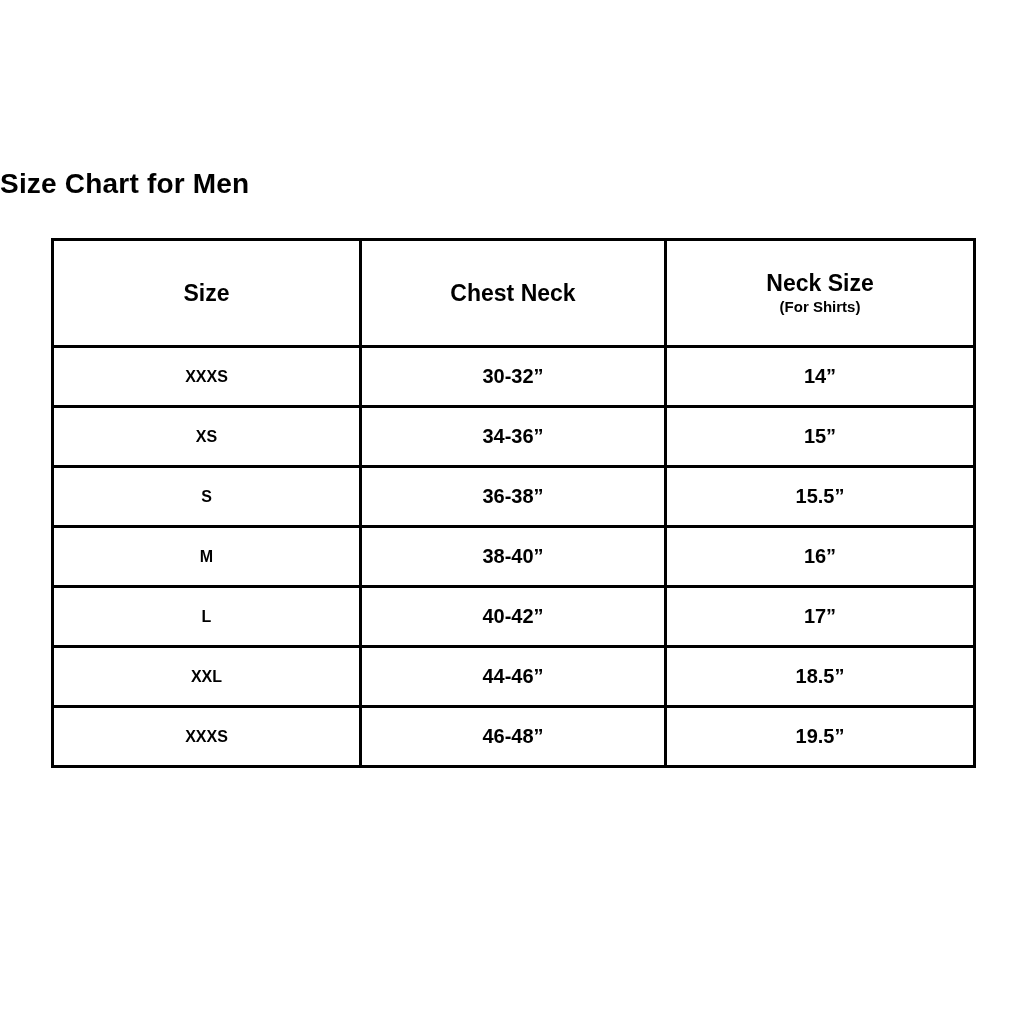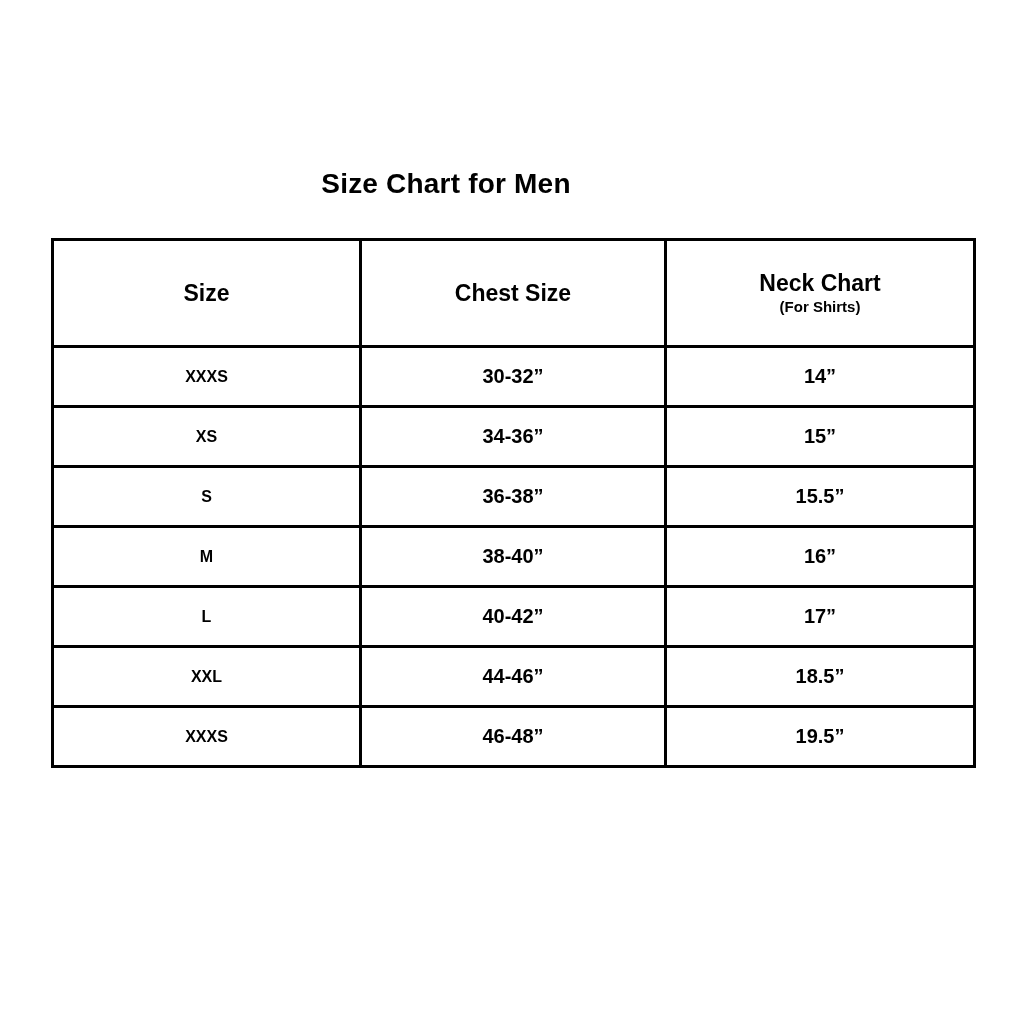--- a/index.html
+++ b/index.html
@@ -18,26 +18,24 @@
     position: relative;
     width: 1024px;
     height: 1024px;
     box-sizing: border-box;
   }
   .title {
     position: absolute;
     top: 168px;
     left: 0;
     width: 856px;
-    text-align: center;
     font-size: 28px;
     font-weight: bold;
     letter-spacing: 0.2px;
     color: #000;
-    padding-left: 18px;
   }
   .table-wrap {
     position: absolute;
     top: 238px;
     left: 51px;
     width: 922px;
   }
   table.size-table {
     border-collapse: collapse;
     width: 922px;
@@ -88,24 +86,24 @@
         <col class="c1">
         <col class="c2">
         <col class="c3">
       </colgroup>
       <thead>
         <tr>
           <th>
             <span>Size</span>
           </th>
           <th>
-            <span>Chest Size</span>
+            <span>Chest Neck</span>
           </th>
           <th>
-            <span>Neck Chart</span>
+            <span>Neck Size</span>
             <span class="sub">(For Shirts)</span>
           </th>
         </tr>
       </thead>
       <tbody>
         <tr>
           <td class="size-cell">XXXS</td>
           <td>30-32”</td>
           <td>14”</td>
         </tr>

